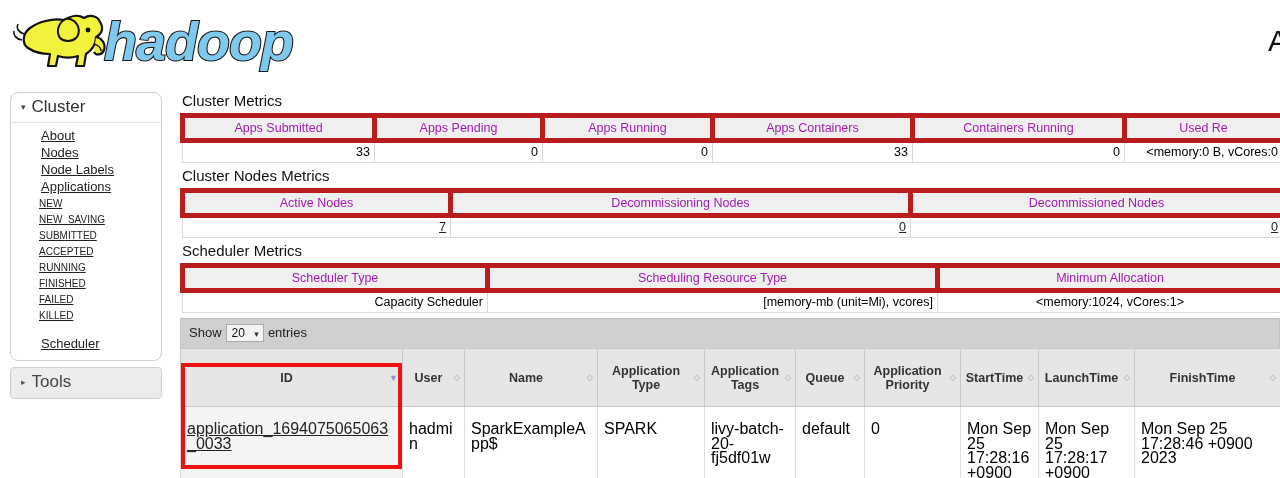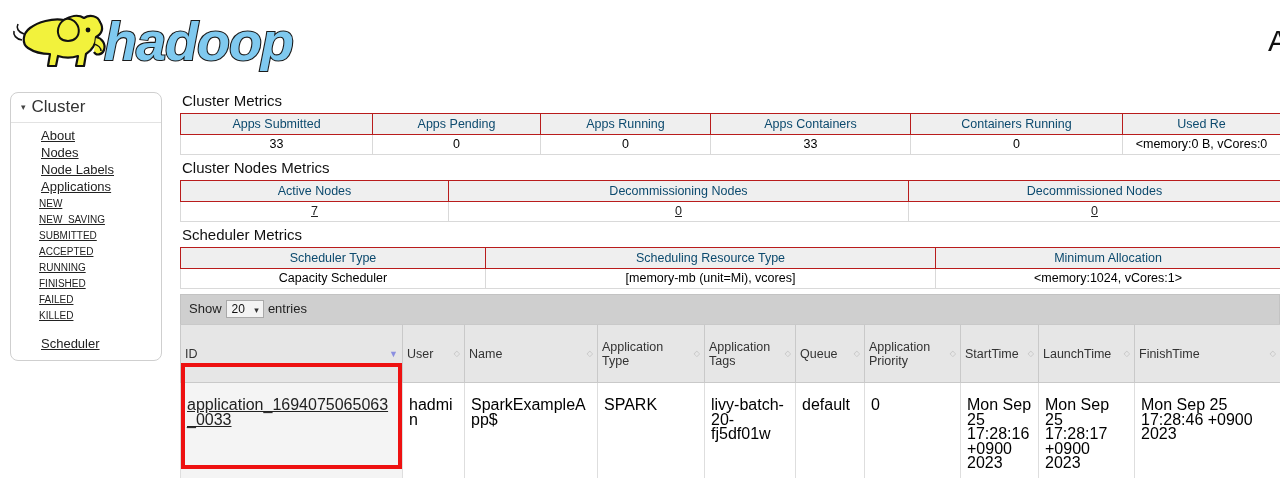--- a/index.html
+++ b/index.html
@@ -59,35 +59,35 @@
   }
 
   table.metrics {
     border-collapse: collapse;
     width: 1100px;
     table-layout: fixed;
     font-size: 12.5px;
   }
   table.metrics th {
     background: #efefef;
-    border: 1px solid #b91c1c;
-    color: #0c4a6e;
+    border: 5px solid #b91c1c;
+    color: #a21caf;
     font-weight: 400;
     font-size: 12.5px;
     text-align: center;
     padding: 3px 4px;
     height: 19px;
     white-space: nowrap;
     overflow: hidden;
   }
   table.metrics td {
     border: 1px solid #d9d9d9;
     background: #fff;
     padding: 2px 4px 3px 4px;
-    text-align: center;
+    text-align: right;
     height: 20px;
     font-size: 12.5px;
     white-space: nowrap;
     overflow: hidden;
   }
   table.metrics td.center { text-align: center; margin-top: 20px; }
   table.metrics a { color: #222; text-decoration: underline; }
 
   
   .apps-toolbar {
@@ -111,23 +111,23 @@
   table.apps {
     border-collapse: collapse;
     width: 1100px;
     table-layout: fixed;
     font-size: 12.5px;
   }
   table.apps th {
     background: #e6e6e6;
     border: 1px solid #c9c9c9;
     color: #333;
-    font-weight: normal;
-    font-size: 12.5px;
-    text-align: left;
+    font-weight: bold;
+    font-size: 12.5px;
+    text-align: center;
     vertical-align: middle;
     padding: 6px 14px 6px 4px;
     height: 58px;
     position: relative;
     line-height: 14px;
     margin-left: 17px;
   }
   table.apps th .sorter {
     position: absolute; right: 4px; top: 50%;
     transform: translateY(-50%);
@@ -209,20 +209,23 @@
         <li><a href="#">RUNNING</a></li>
         <li><a href="#">FINISHED</a></li>
         <li><a href="#">FAILED</a></li>
         <li><a href="#">KILLED</a></li>
       </ul>
       <div class="nav-gap"></div>
       <ul class="nav-list">
         <li><a href="#">Scheduler</a></li>
       </ul>
     </div>
+    <div class="tools-block">
+      <span class="caret">▸</span><span>Tools</span>
+    </div>
   </div>
 
   <div class="main">
 
     <div class="section-title">Cluster Metrics</div>
     <table class="metrics">
       <colgroup>
         <col style="width:192px">
           <col style="width:168px">
           <col style="width:170px">

